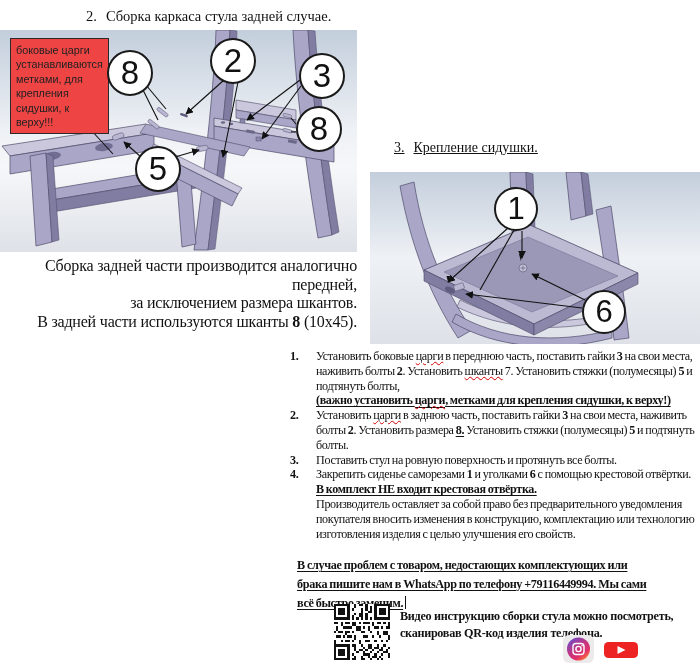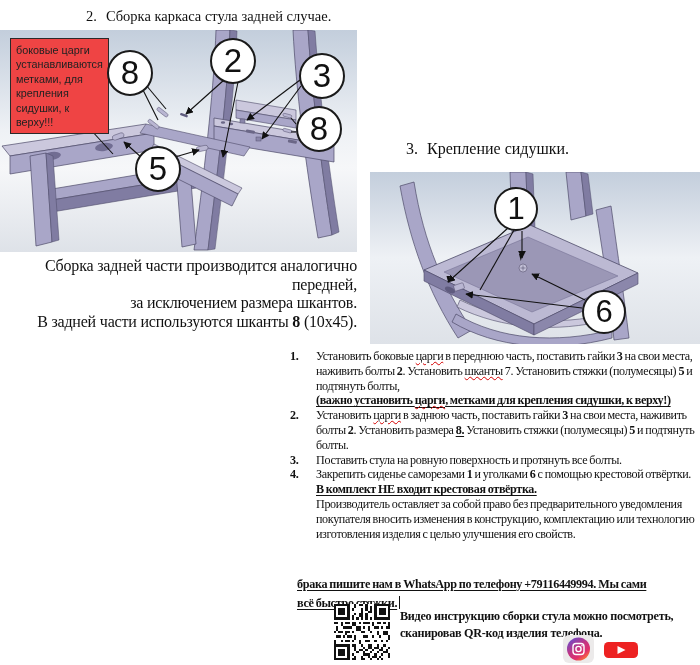--- a/index.html
+++ b/index.html
@@ -1,21 +1,21 @@
 <!DOCTYPE html>
 <html><head>
 <meta charset="utf-8">
 <style>
   html,body{margin:0;padding:0;background:#fff;}
   #page{position:relative;width:700px;height:665px;background:#fff;overflow:hidden;
         font-family:"Liberation Serif",serif;color:#111;}
 
   
   .h2{position:absolute;left:86px;top:8px;font-size:14.5px;white-space:nowrap;}
-  .h3{position:absolute;left:406px;top:140px;font-size:16px;white-space:nowrap;}
+  .h3{position:absolute;left:394px;top:140px;font-size:14px;white-space:nowrap;text-decoration:underline;}
   .hnum{margin-right:9px;}
 
   
   .fig{position:absolute;overflow:hidden;}
   .fig svg{position:absolute;left:0;top:0;}
   #fig-back{left:0;top:30px;width:357px;height:222px;}
   #fig-seat{left:370px;top:172px;width:330px;height:172px;}
 
   .callout{position:absolute;box-sizing:border-box;background:#fff;border:2.4px solid #1a1a1a;
            border-radius:50%;display:flex;align-items:center;justify-content:center;
@@ -214,30 +214,30 @@
     <div class="step">
       <span class="step-num">1.</span>
       <span class="step-body"><span>Установить боковые </span><span class="f-w">царги</span><span> в переднюю часть, поставить гайки </span><span class="f-b">3</span><span> на свои места, наживить болты </span><span class="f-b">2</span><span>. Установить </span><span class="f-w">шканты</span><span> 7. Установить стяжки (полумесяцы) </span><span class="f-b">5</span><span> и подтянуть болты,</span><br><span class="f-b f-u">(важно установить </span><span class="f-b f-u f-w">царги</span><span class="f-b f-u">, метками для крепления сидушки, к верху!)</span></span>
     </div>
     <div class="step">
       <span class="step-num">2.</span>
       <span class="step-body"><span>Установить </span><span class="f-w">царги</span><span> в заднюю часть, поставить гайки </span><span class="f-b">3</span><span> на свои места, наживить болты </span><span class="f-b">2</span><span>. Установить размера </span><span class="f-b f-u">8.</span><span> Установить стяжки (полумесяцы) </span><span class="f-b">5</span><span> и подтянуть болты.</span></span>
     </div>
     <div class="step">
       <span class="step-num">3.</span>
-      <span class="step-body"><span>Поставить стула на ровную поверхность и протянуть все болты.</span></span>
+      <span class="step-body"><span>Поставить стул на ровную поверхность и протянуть все болты.</span></span>
     </div>
     <div class="step">
       <span class="step-num">4.</span>
       <span class="step-body"><span>Закрепить сиденье саморезами </span><span class="f-b">1</span><span> и уголками </span><span class="f-b">6</span><span> с помощью крестовой отвёртки.</span><br><span class="f-b f-u">В комплект НЕ входит крестовая отвёртка.</span><br><span>Производитель оставляет за собой право без предварительного уведомления покупателя вносить изменения в конструкцию, комплектацию или технологию изготовления изделия с целью улучшения его свойств.</span></span>
     </div>
   </div>
 
   <div class="whatsapp">
-    <span><br><span class="f-b f-u">брака пишите нам в WhatsApp по телефону +79116449994. Мы сами</span><br><span class="f-b f-u">всё быстро стяжки.</span></span><span class="cursor"></span>
+    <span><span class="f-b f-u">В случае проблем с товаром, недостающих комплектующих или</span><br><span class="f-b f-u">брака пишите нам в WhatsApp по телефону +79116449994. Мы сами</span><br><span class="f-b f-u">всё быстро заменим.</span></span><span class="cursor"></span>
   </div>
 
   <svg class="qr" width="58" height="56" viewBox="0 0 25 25" shape-rendering="crispEdges">
     <rect x="0" y="0" width="25" height="25" fill="#fff"></rect>
     <g fill="#111">
       <rect x="0" y="0" width="7" height="7"></rect>
         <rect x="18" y="0" width="7" height="7"></rect>
         <rect x="0" y="18" width="7" height="7"></rect>
     </g>
     <g fill="#fff">

